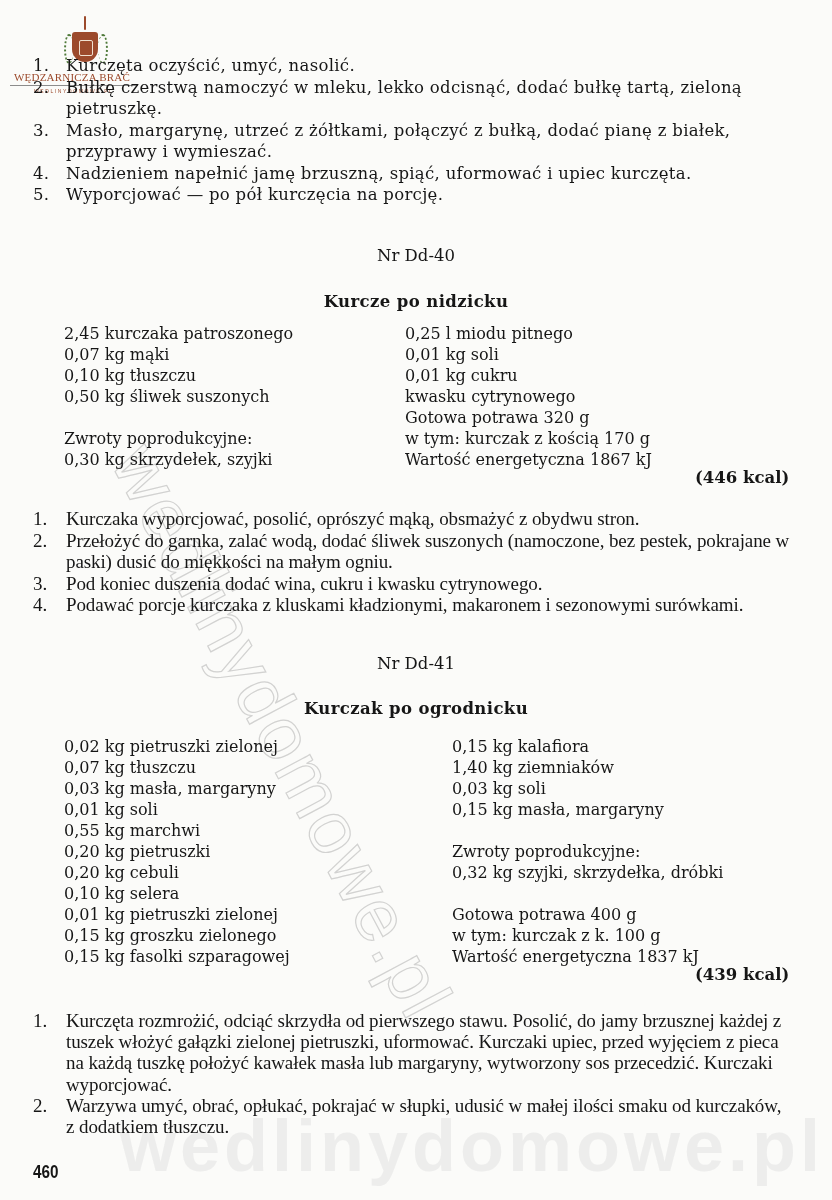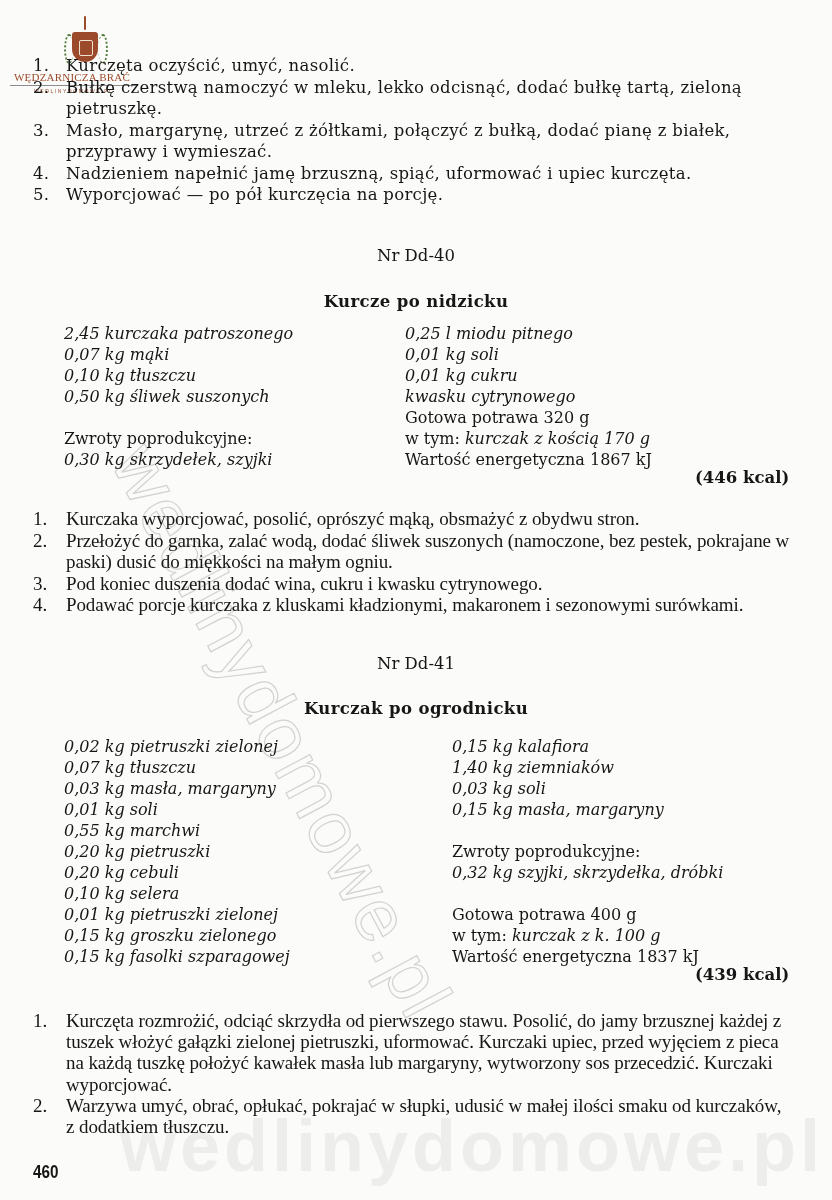--- a/index.html
+++ b/index.html
@@ -62,21 +62,21 @@
 
   .steps.serif-a { font-family: "DejaVu Serif", serif; font-size: 16.5px; line-height: 21.5px; letter-spacing: 0.3px; }
   .steps.condensed { font-family: "Liberation Serif", serif; font-size: 19px; line-height: 21.5px; letter-spacing: -0.1px; }
   .steps.condensed.v2 { font-size: 19px; line-height: 21.2px; }
 
   .recipe-no { position: absolute; left: 0; width: 832px; text-align: center; font-size: 16.5px; }
   .recipe-title { position: absolute; left: 0; width: 832px; text-align: center; font-size: 16.5px; font-weight: bold; letter-spacing: 0.4px; margin-top: 6px; }
 
   .col { position: absolute; font-size: 16px; line-height: 21px; }
   .col .row { height: 21px; white-space: nowrap; }
-  .it { font-style: italic; }
+  .it { }
   .gap { height: 21px; }
 
   .kcal { position: absolute; font-size: 16.5px; font-weight: bold; }
   .page-number { position: absolute; left: 33px; top: 1162px; font-family: "Liberation Sans", sans-serif; font-weight: bold; font-size: 18px; transform: scaleX(0.85); transform-origin: left; }
 </style>
 </head>
 <body>
 
 <div class="page">
 

